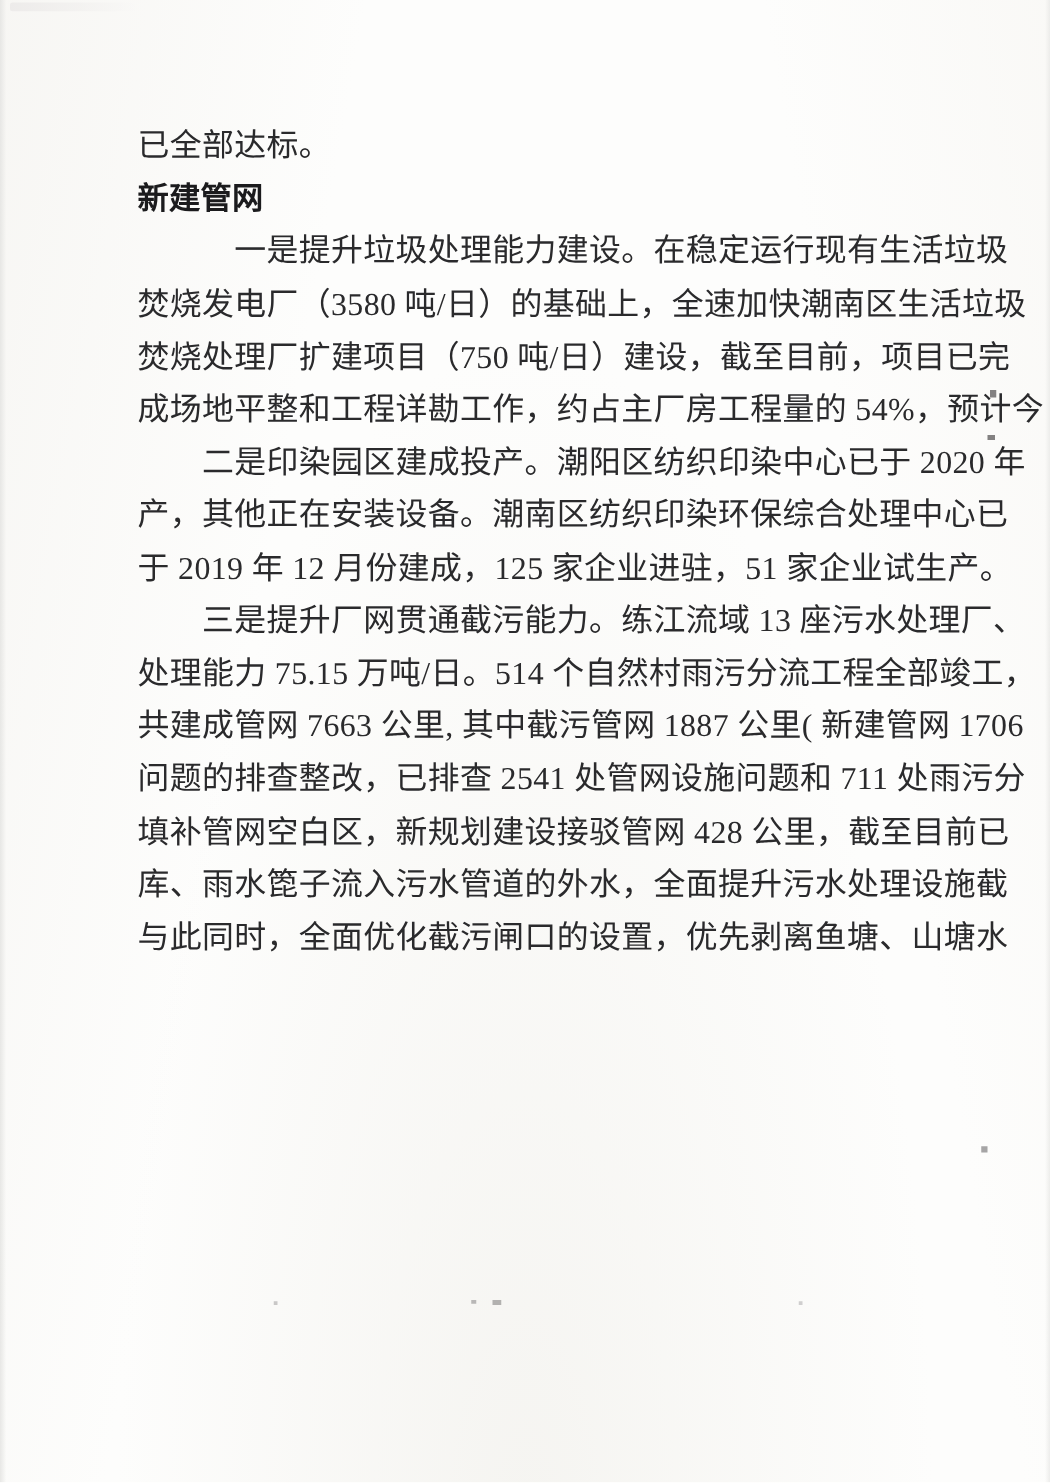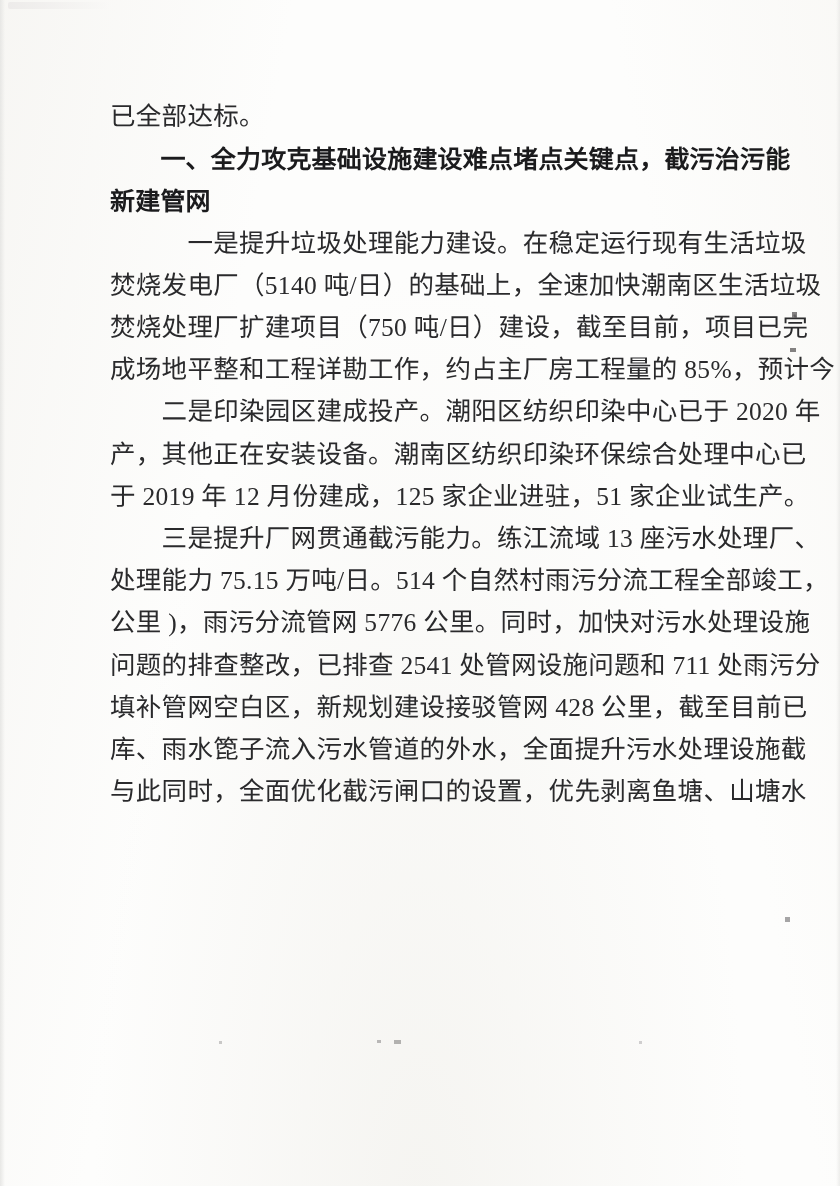--- a/index.html
+++ b/index.html
@@ -110,40 +110,39 @@
 
   <div class="paper-tone"></div>
   <div class="scan-edge-left"></div>
   <div class="scan-edge-right"></div>
   <div class="smudge-top"></div>
 
   <div class="doc-body">
 
     <div class="line body-line">已全部达标。</div>
 
-    <div class="line heading-line">　　一、全力攻克基础设施建设难点堵点关键点，截污治污能</div>
     <div class="line heading-line">新建管网</div>
 
     <div>
       <div class="line body-line">　　　一是提升垃圾处理能力建设。在稳定运行现有生活垃圾</div>
-      <div class="line body-line">焚烧发电厂（5140 吨/日）的基础上，全速加快潮南区生活垃圾</div>
+      <div class="line body-line">焚烧发电厂（3580 吨/日）的基础上，全速加快潮南区生活垃圾</div>
       <div class="line body-line">焚烧处理厂扩建项目（750 吨/日）建设，截至目前，项目已完</div>
-      <div class="line body-line">成场地平整和工程详勘工作，约占主厂房工程量的 85%，预计今</div>
+      <div class="line body-line">成场地平整和工程详勘工作，约占主厂房工程量的 54%，预计今</div>
     </div>
 
     <div>
       <div class="line body-line">　　二是印染园区建成投产。潮阳区纺织印染中心已于 2020 年</div>
       <div class="line body-line">产，其他正在安装设备。潮南区纺织印染环保综合处理中心已</div>
       <div class="line body-line">于 2019 年 12 月份建成，125 家企业进驻，51 家企业试生产。</div>
     </div>
 
     <div>
       <div class="line body-line">　　三是提升厂网贯通截污能力。练江流域 13 座污水处理厂、</div>
       <div class="line body-line">处理能力 75.15 万吨/日。514 个自然村雨污分流工程全部竣工，</div>
-      <div class="line body-line">公里 )，雨污分流管网 5776 公里。同时，加快对污水处理设施</div>
+      <div class="line body-line">共建成管网 7663 公里, 其中截污管网 1887 公里( 新建管网 1706</div>
       <div class="line body-line">问题的排查整改，已排查 2541 处管网设施问题和 711 处雨污分</div>
       <div class="line body-line">填补管网空白区，新规划建设接驳管网 428 公里，截至目前已</div>
       <div class="line body-line">库、雨水箆子流入污水管道的外水，全面提升污水处理设施截</div>
       <div class="line body-line">与此同时，全面优化截污闸口的设置，优先剥离鱼塘、山塘水</div>
     </div>
 
   </div>
 
   <div class="speck speck-a"></div>
   <div class="speck speck-b"></div>

